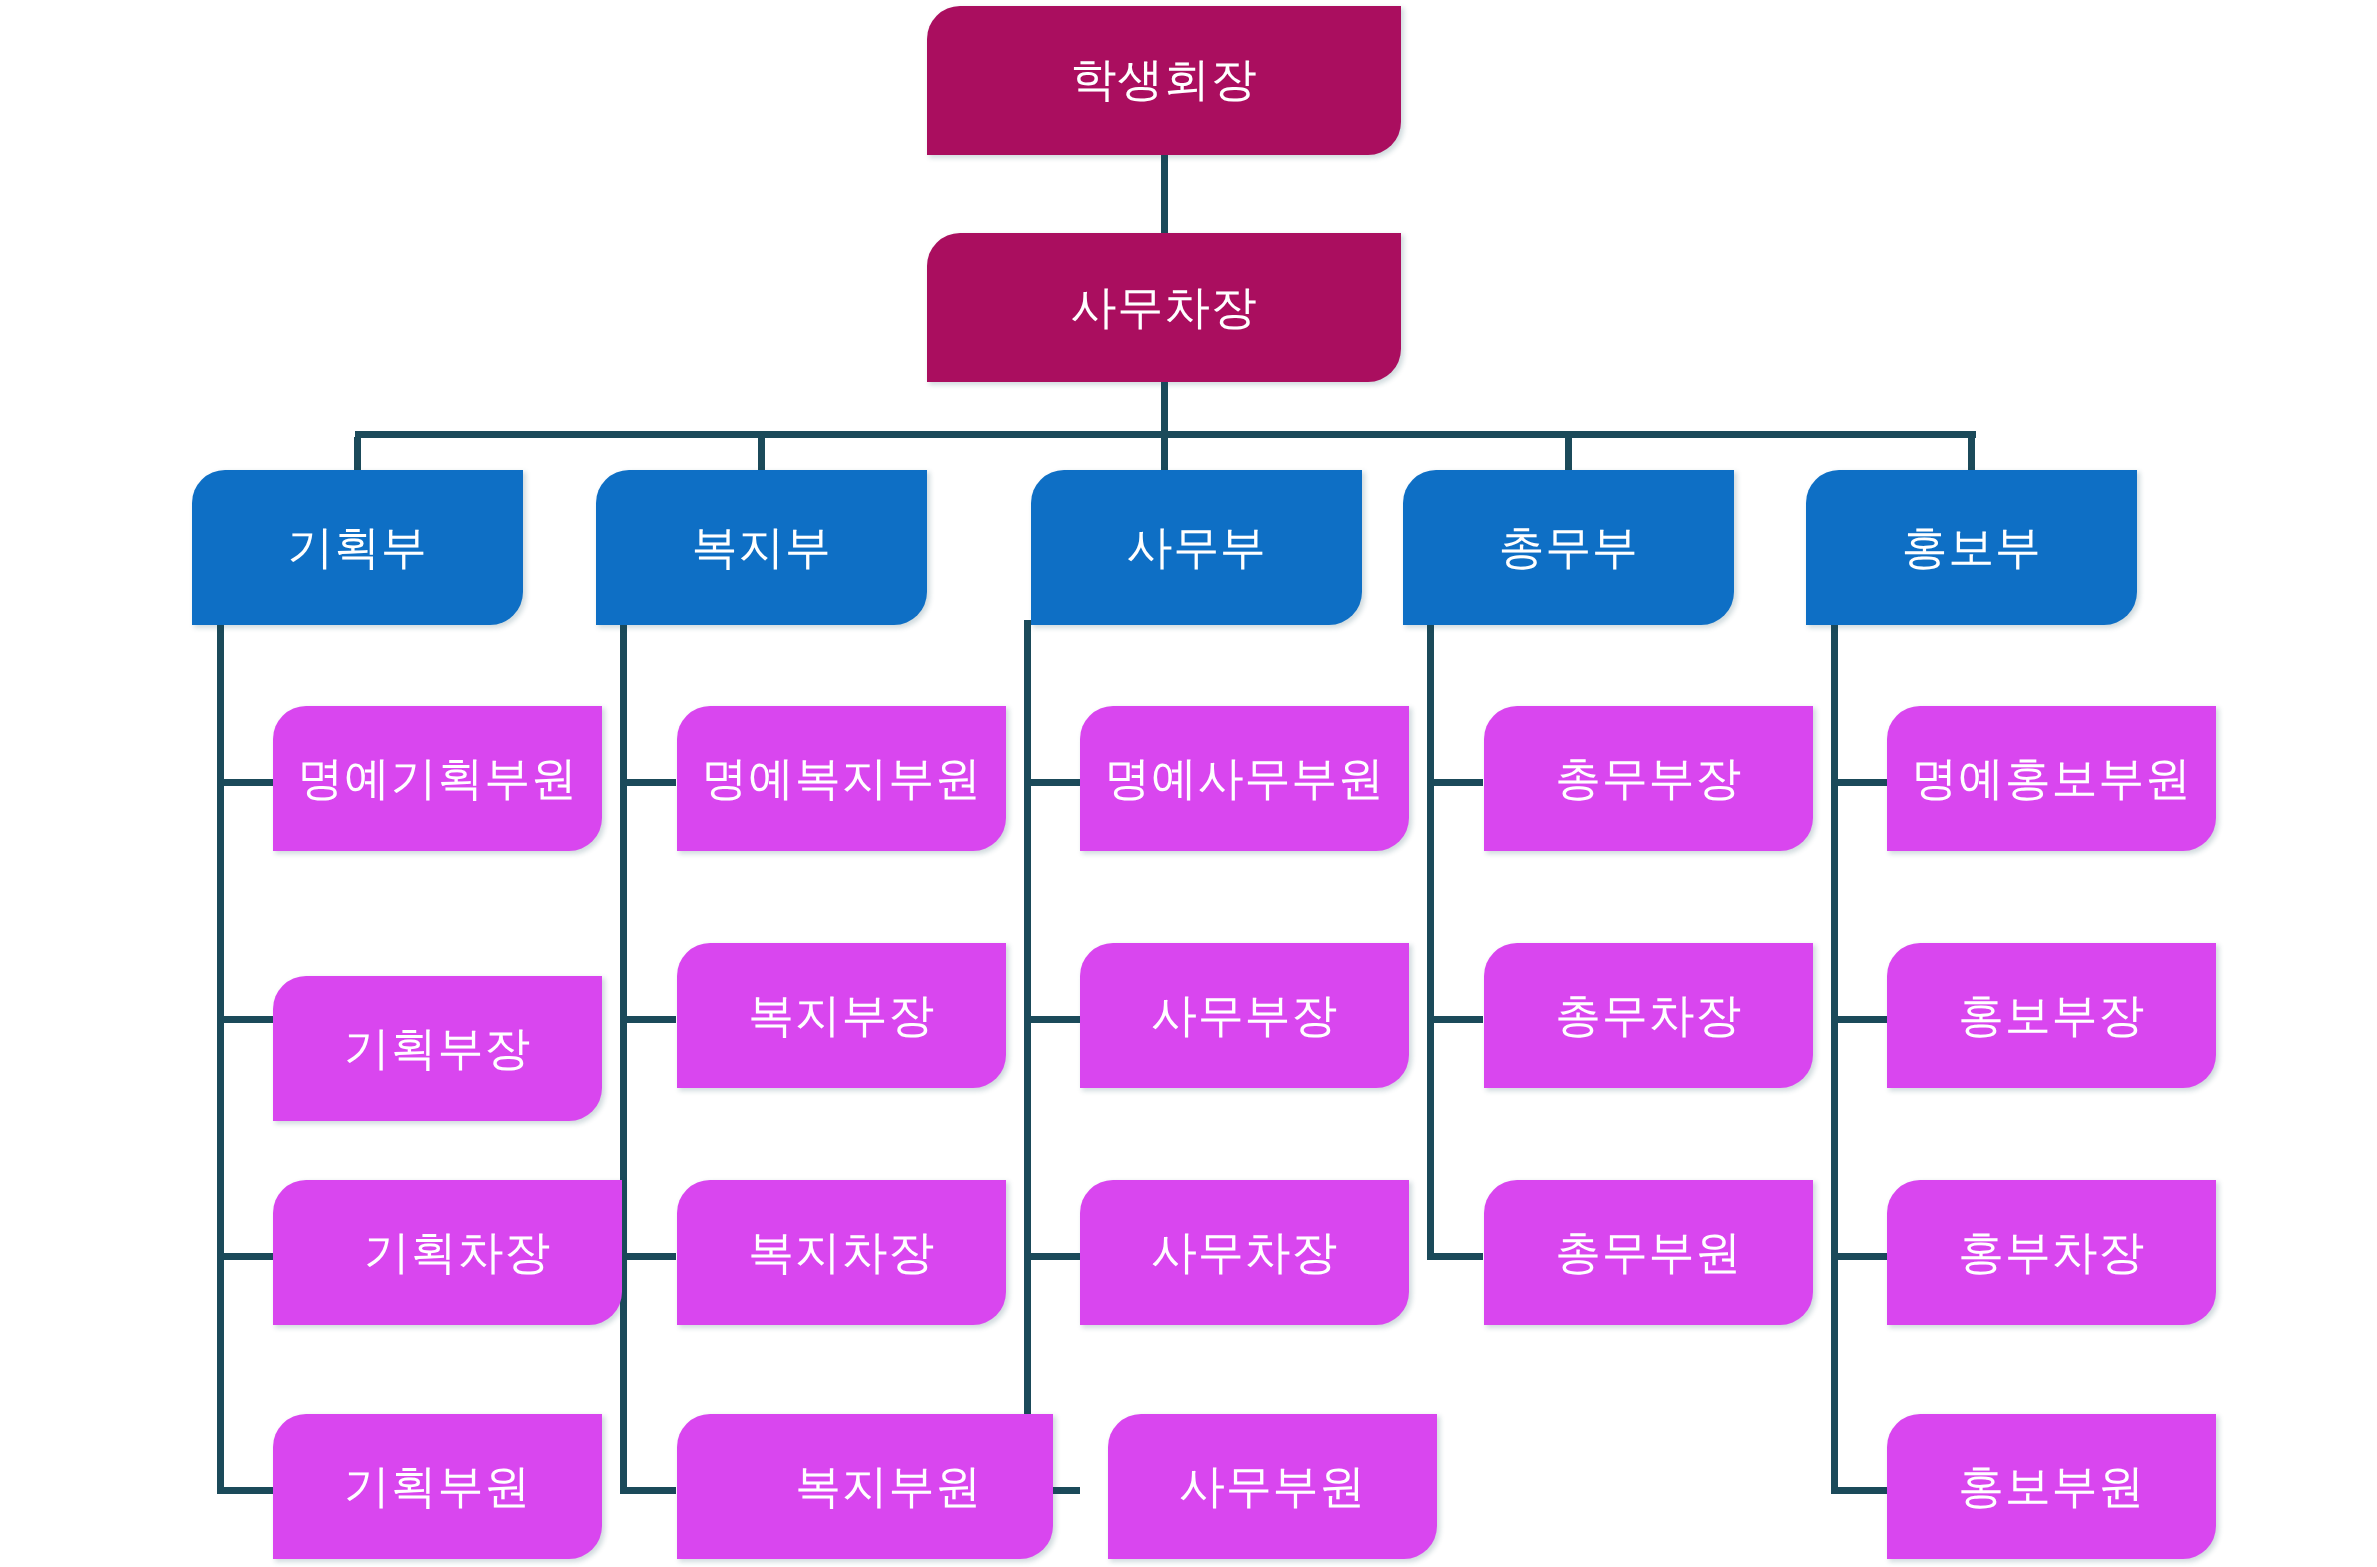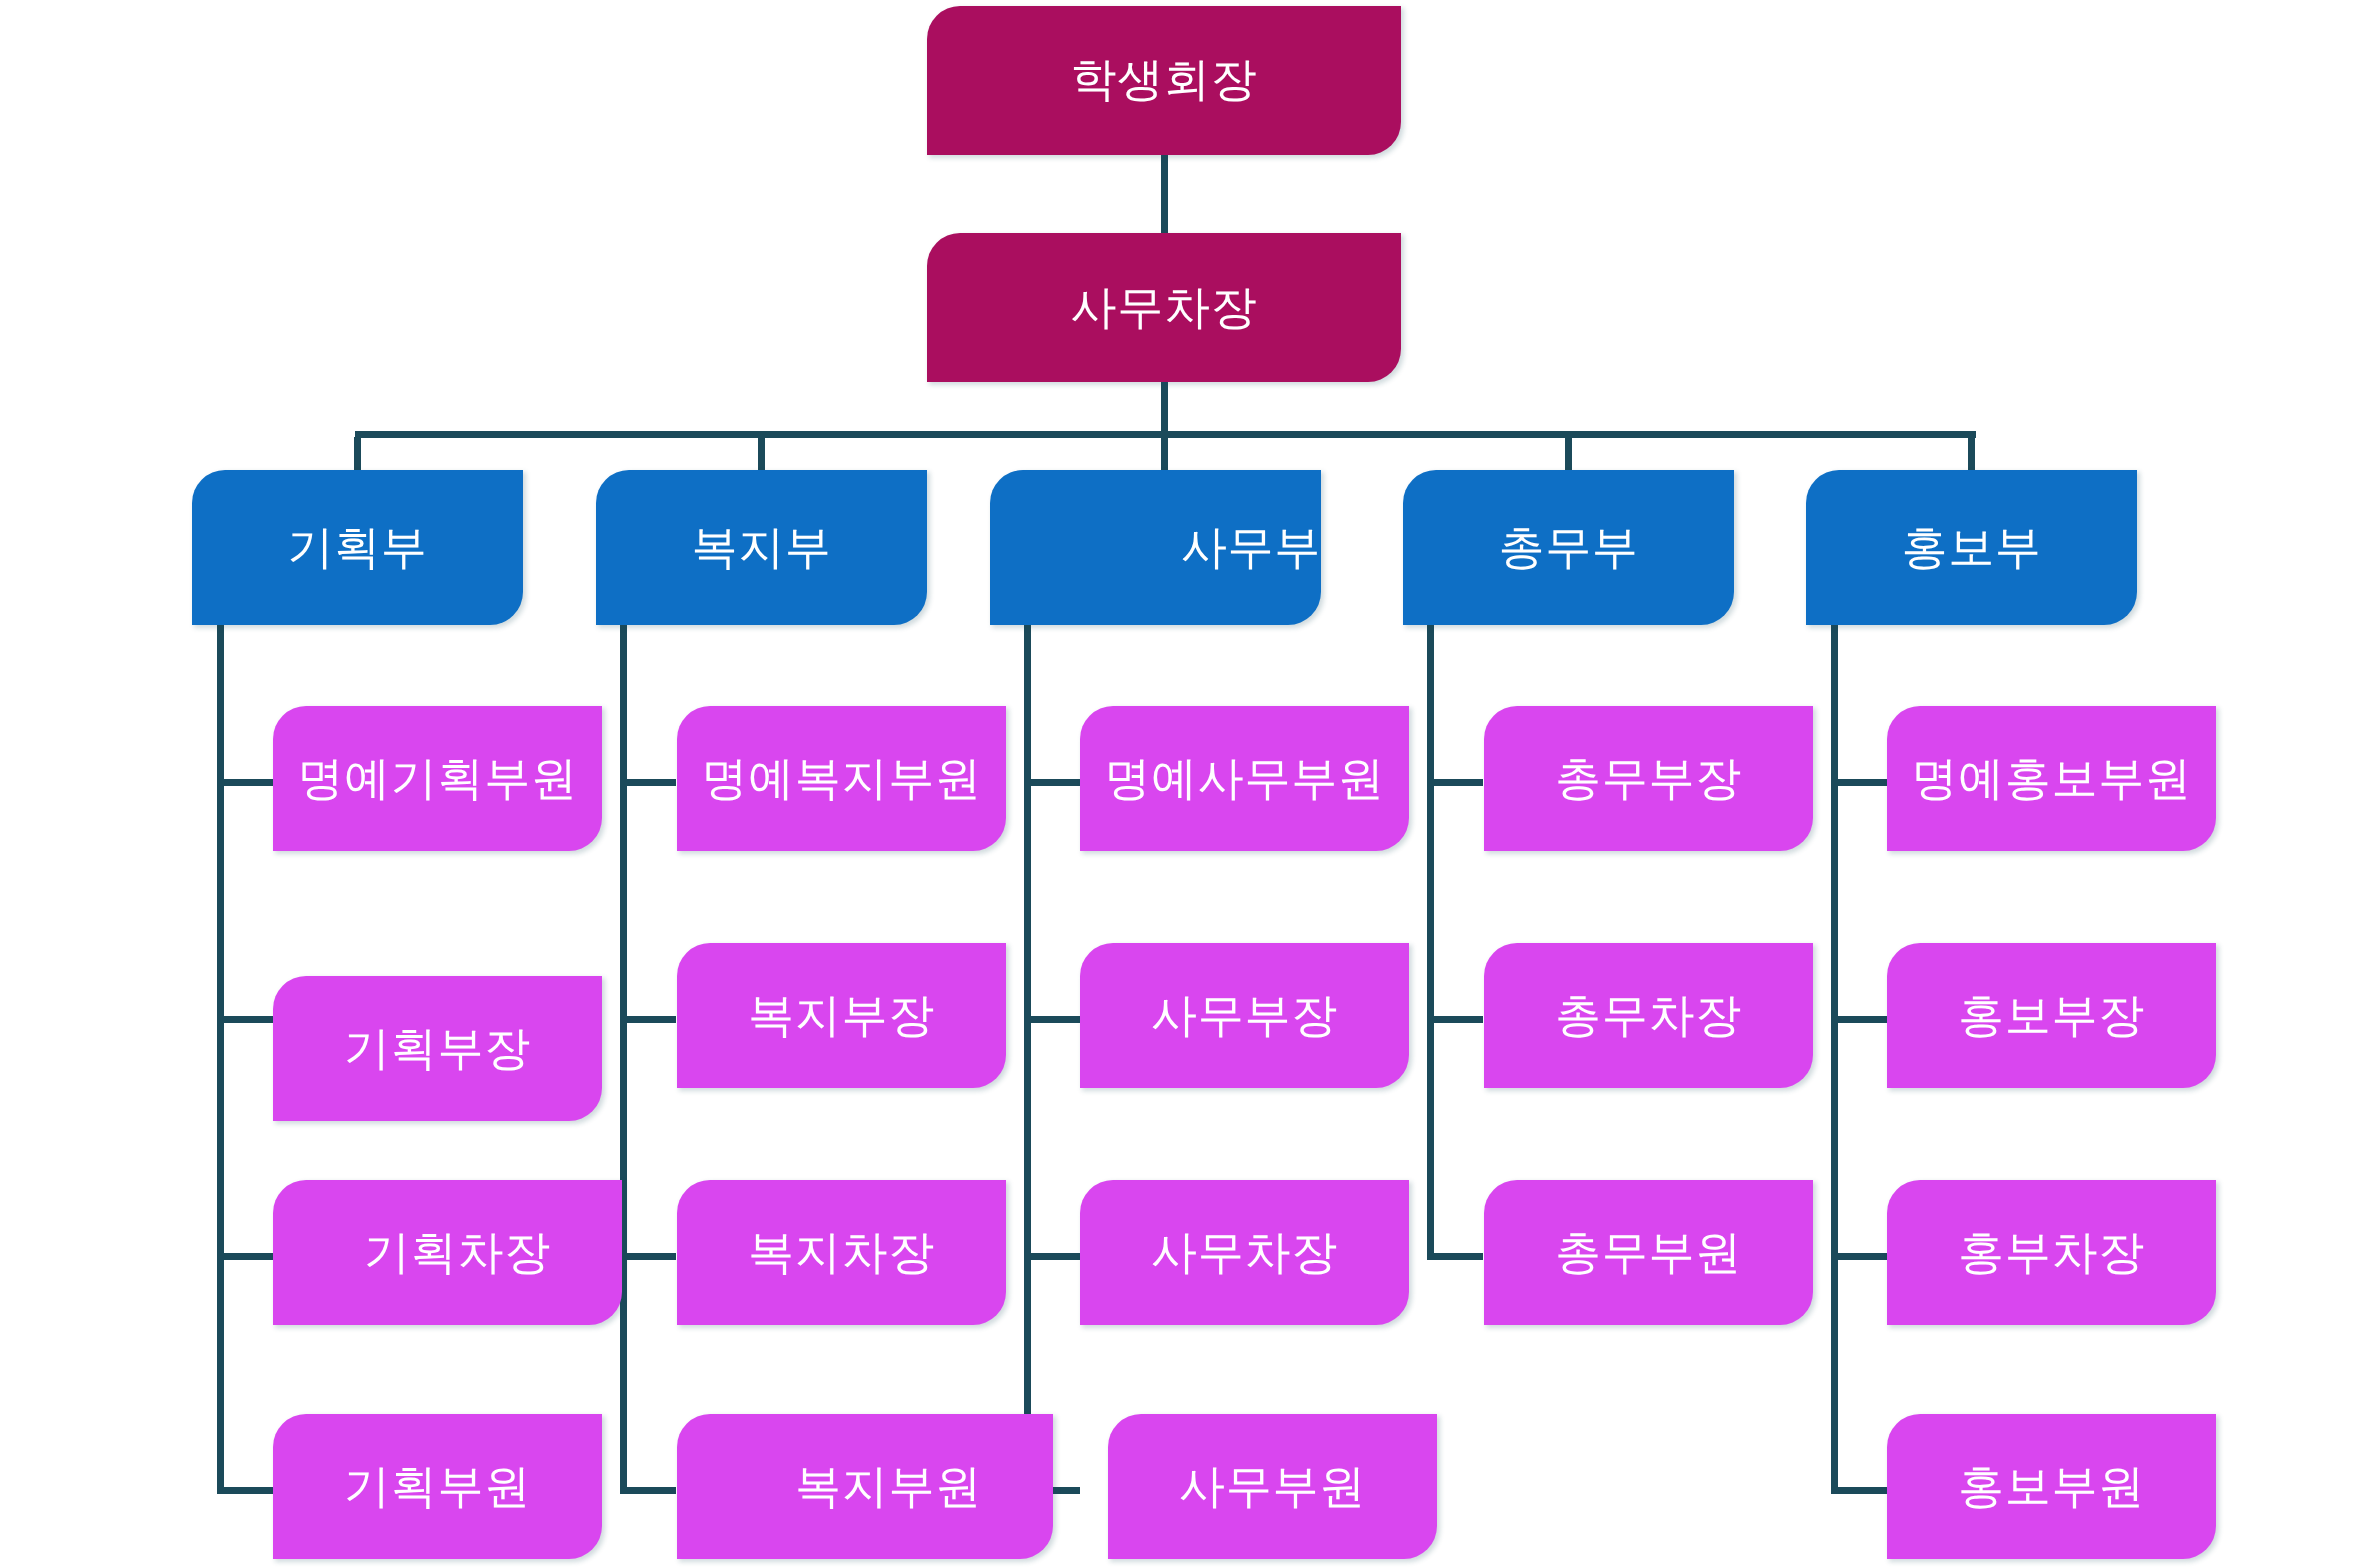--- a/index.html
+++ b/index.html
@@ -104,21 +104,21 @@
   <div class="box exec" style="top:233px;">
     <span class="label">사무차장</span>
   </div>
 
   <div class="box dept" style="left:192px;">
     <span class="label">기획부</span>
   </div>
   <div class="box dept" style="left:596px;">
     <span class="label">복지부</span>
   </div>
-  <div class="box dept" style="left:990px;justify-content:flex-end;">
+  <div class="box dept" style="left:1031px;">
     <span class="label">사무부</span>
   </div>
   <div class="box dept" style="left:1806px;">
     <span class="label">홍보부</span>
   </div>
   <div class="box dept" style="left:1403px;">
     <span class="label">총무부</span>
   </div>
 
   <div class="box sub" style="left:273px; top:706px;">

